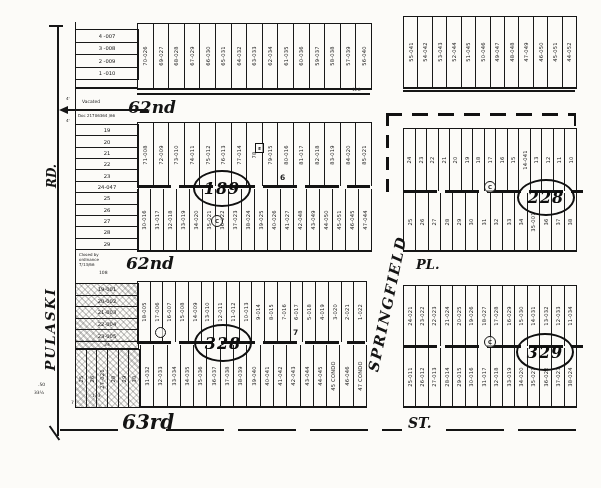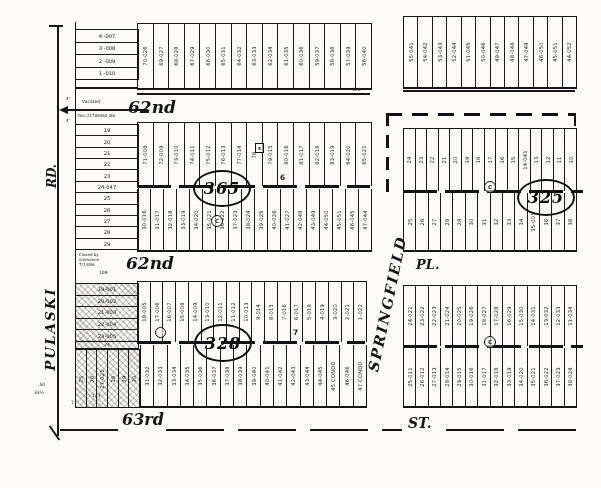--- a/index.html
+++ b/index.html
@@ -52,21 +52,21 @@
   <div class="ln" style="left:49px;top:25px;width:14px;height:2px;"></div>
   <div class="ln" style="left:46px;top:432px;width:17px;height:2px;transform:rotate(55deg);"></div>
   <div class="ln" style="left:74.5px;top:22px;width:1.6px;height:385px;"></div>
 
   <div class="street" style="left:32px;top:169px;width:40px;text-align:center;font-size:12px;transform:rotate(-90deg);">RD.</div>
   <div class="street" style="left:-10px;top:321px;width:120px;text-align:center;font-size:13.5px;letter-spacing:2px;transform:rotate(-90deg);">PULASKI</div>
   <div class="street" style="left:128px;top:97px;">62nd</div>
   <div class="street" style="left:126px;top:253px;">62nd</div>
   <div class="street" style="left:312px;top:295px;width:150px;text-align:center;font-size:14.5px;letter-spacing:2px;transform:rotate(-78deg);">SPRINGFIELD</div>
   <div class="street" style="left:416px;top:257px;font-size:13px;">PL.</div>
-  <div class="street" style="left:122px;top:410px;font-size:16px;">63rd</div>
+  <div class="street" style="left:122px;top:410px;font-size:20px;">63rd</div>
   <div class="street" style="left:408px;top:415px;font-size:14px;">ST.</div>
 
   <div class="ln" style="left:60px;top:429px;width:58px;height:2px;"></div>
   <div class="cdash" style="left:166px;top:429px;width:236px;"></div>
   <div class="cdash" style="left:446px;top:429px;width:142px;"></div>
 
   <div class="ln" style="left:66px;top:109px;width:82px;height:1.8px;"></div>
   <div class="arrowhead" style="left:59px;top:106px;"></div>
   <div class="tiny" style="left:82px;top:99px;">Vacated</div>
   <div class="tiny" style="left:78px;top:113px;font-size:4px;">Doc 21706364 /66</div>
@@ -319,21 +319,21 @@
       <div class="lot">
         <span>45-051</span>
       </div>
       <div class="lot">
         <span>46-045</span>
       </div>
       <div class="lot">
         <span>47-044</span>
       </div>
     </div>
-  <div class="oval" style="left:193px;top:170px;width:54px;height:33px;">365</div>
+  <div class="oval" style="left:193px;top:170px;width:54px;height:33px;">189</div>
   <div class="tiny" style="left:280px;top:173px;font-size:7.5px;font-weight:700;">6</div>
   <div class="marker" style="left:255px;top:143px;width:7px;height:8px;font-size:4px;">E</div>
   <div class="marker round" style="left:211px;top:215px;width:10px;height:10px;">C</div>
 
   <div class="vrow b-top b-left b-right" style="left:403px;top:128px;width:172px;height:62px;">
       <div class="lot">
         <span>24</span>
       </div>
       <div class="lot">
         <span>23</span>
@@ -416,21 +416,21 @@
       <div class="lot">
         <span>36</span>
       </div>
       <div class="lot">
         <span>37</span>
       </div>
       <div class="lot">
         <span>38</span>
       </div>
     </div>
-  <div class="oval" style="left:517px;top:179px;width:54px;height:33px;">325</div>
+  <div class="oval" style="left:517px;top:179px;width:54px;height:33px;">228</div>
   <div class="marker round" style="left:484px;top:181px;width:10px;height:10px;">C</div>
 
   <div class="hcol b-all shaded" style="left:75px;top:283px;width:62px;height:57px;">
       <div class="hlot">
         <span>19-001</span>
       </div>
       <div class="hlot">
         <span>20-002</span>
       </div>
       <div class="hlot">
@@ -662,20 +662,21 @@
       <div class="lot">
         <span>36-022</span>
       </div>
       <div class="lot">
         <span>37-023</span>
       </div>
       <div class="lot">
         <span>38-024</span>
       </div>
     </div>
+  <div class="oval" style="left:516px;top:333px;width:54px;height:34px;">329</div>
   <div class="marker round" style="left:484px;top:336px;width:10px;height:10px;">C</div>
 
   <div class="tiny" style="left:38px;top:382px;">.50</div>
   <div class="tiny" style="left:34px;top:390px;">33½</div>
   <div class="tiny" style="left:92px;top:393px;">133</div>
   <div class="tiny" style="left:71px;top:400px;">7</div>
 
 </div>
 
 </body></html>

